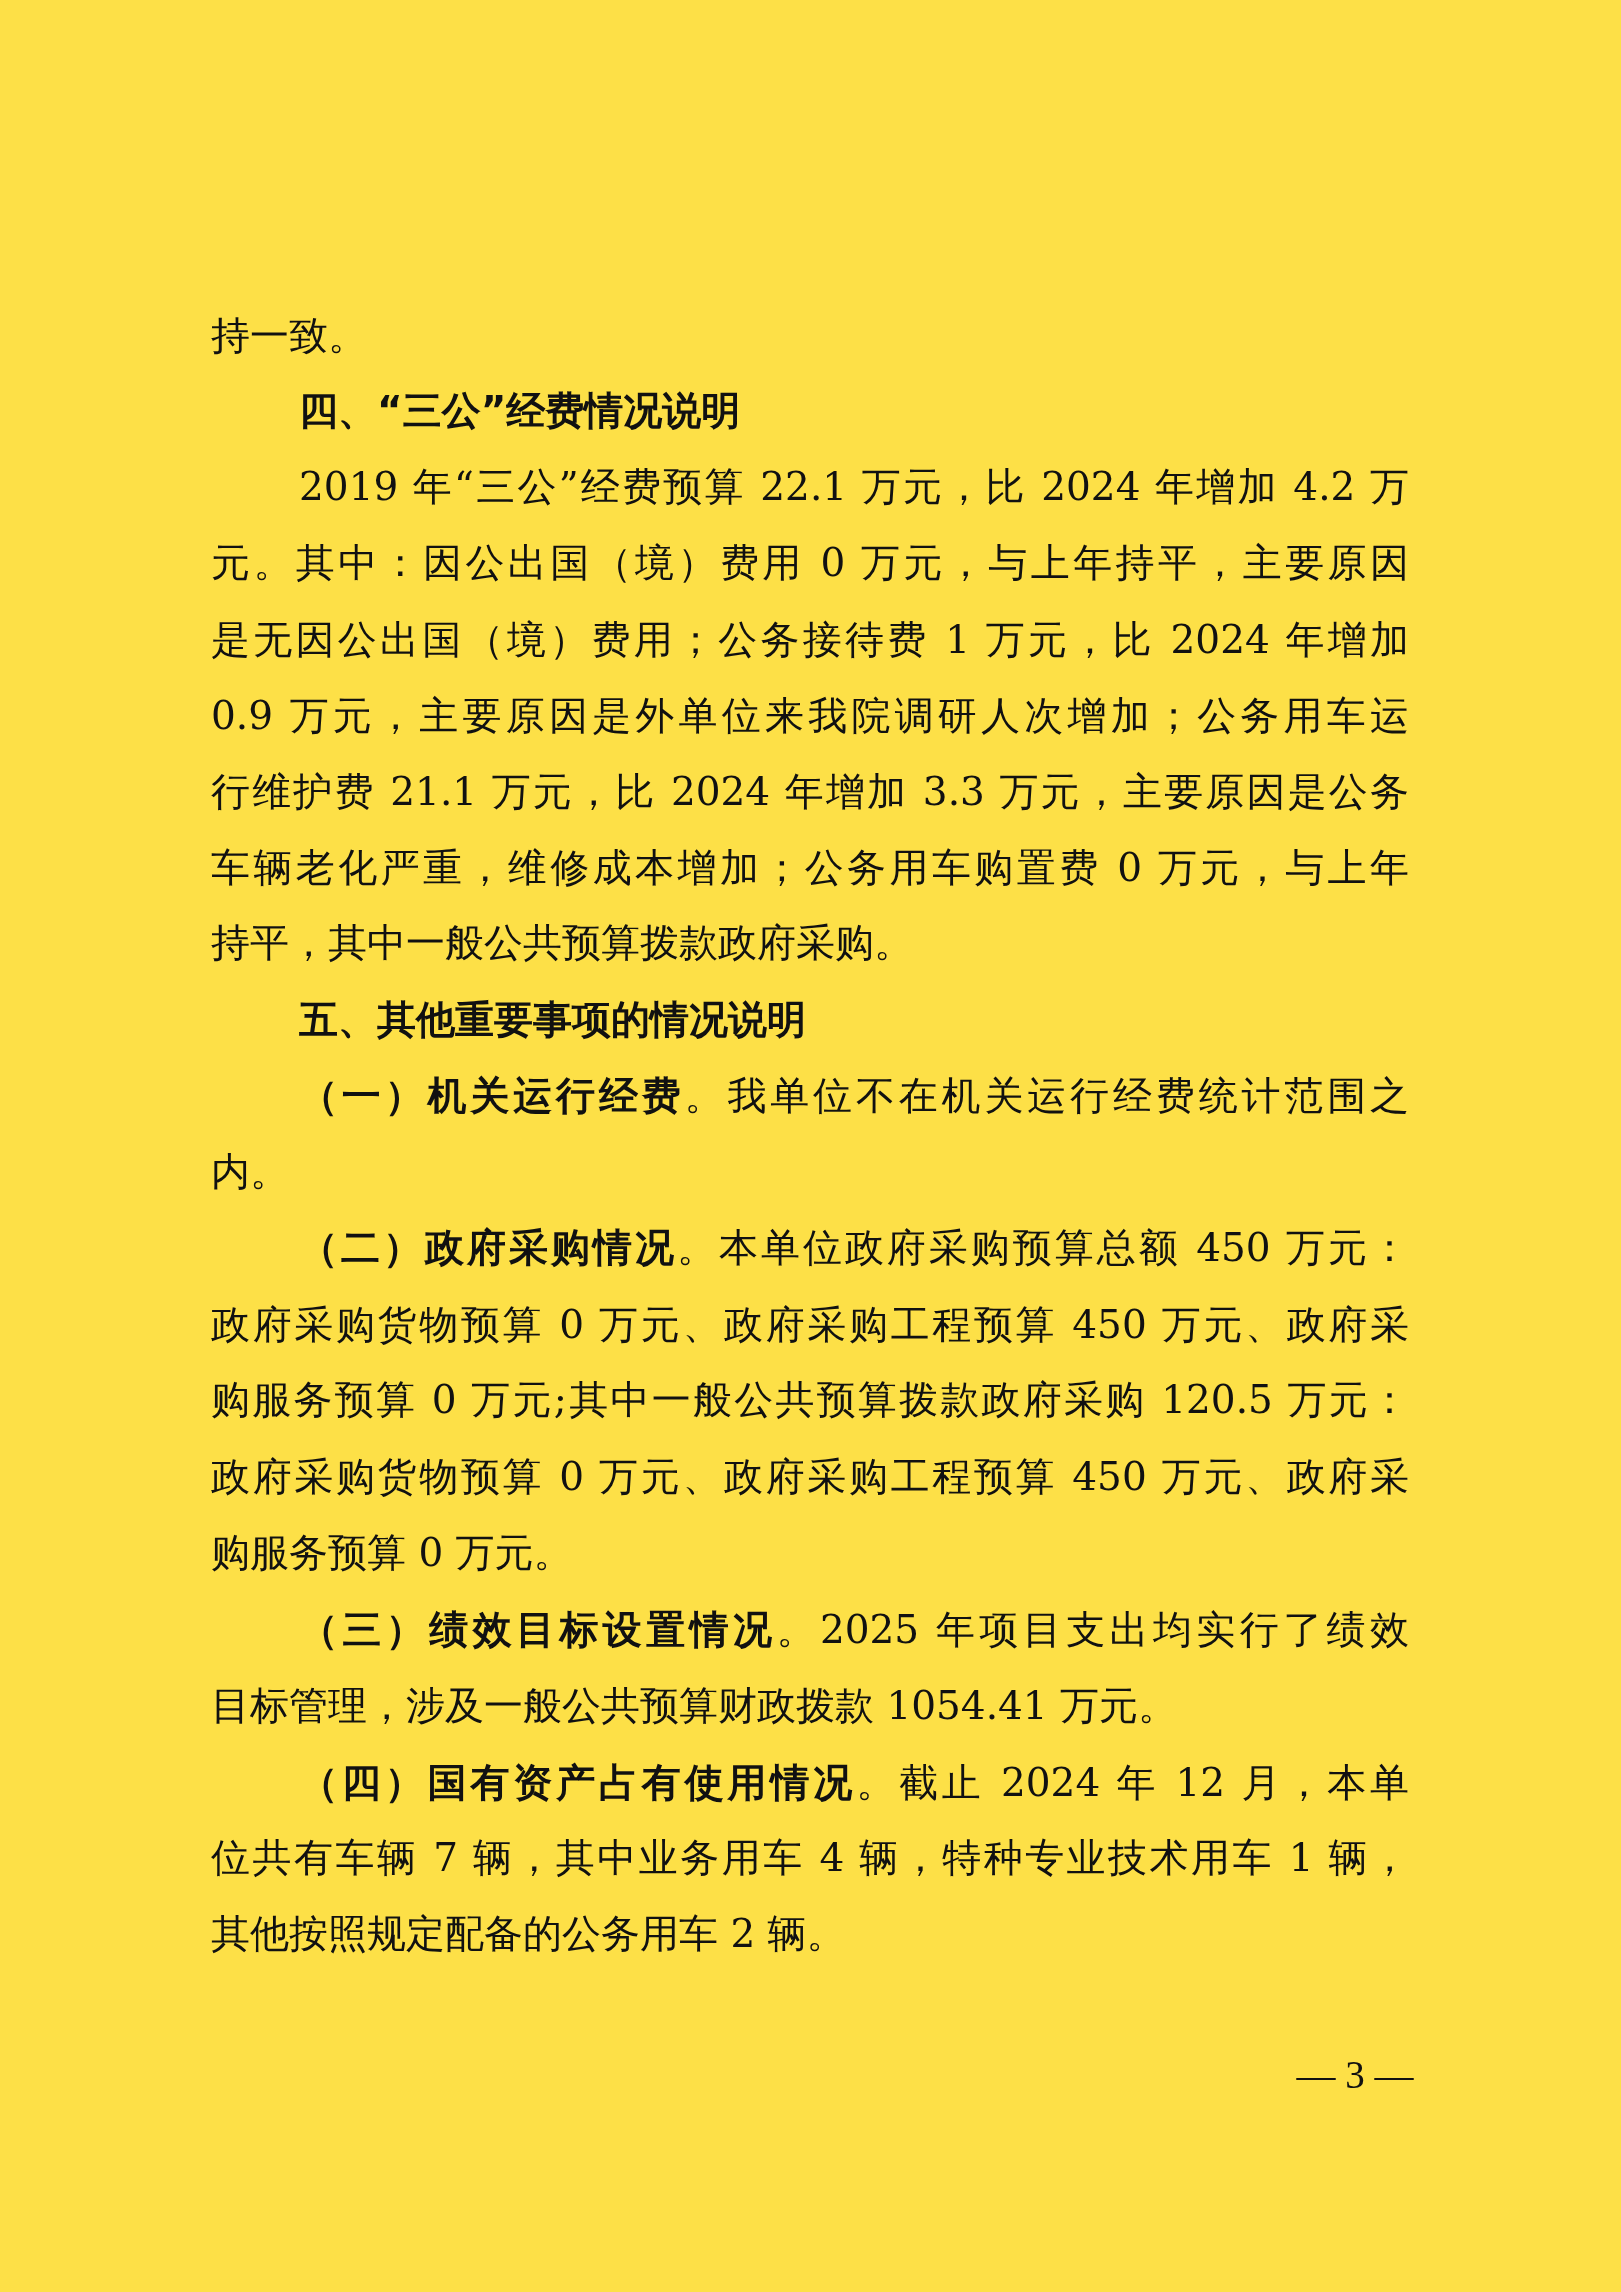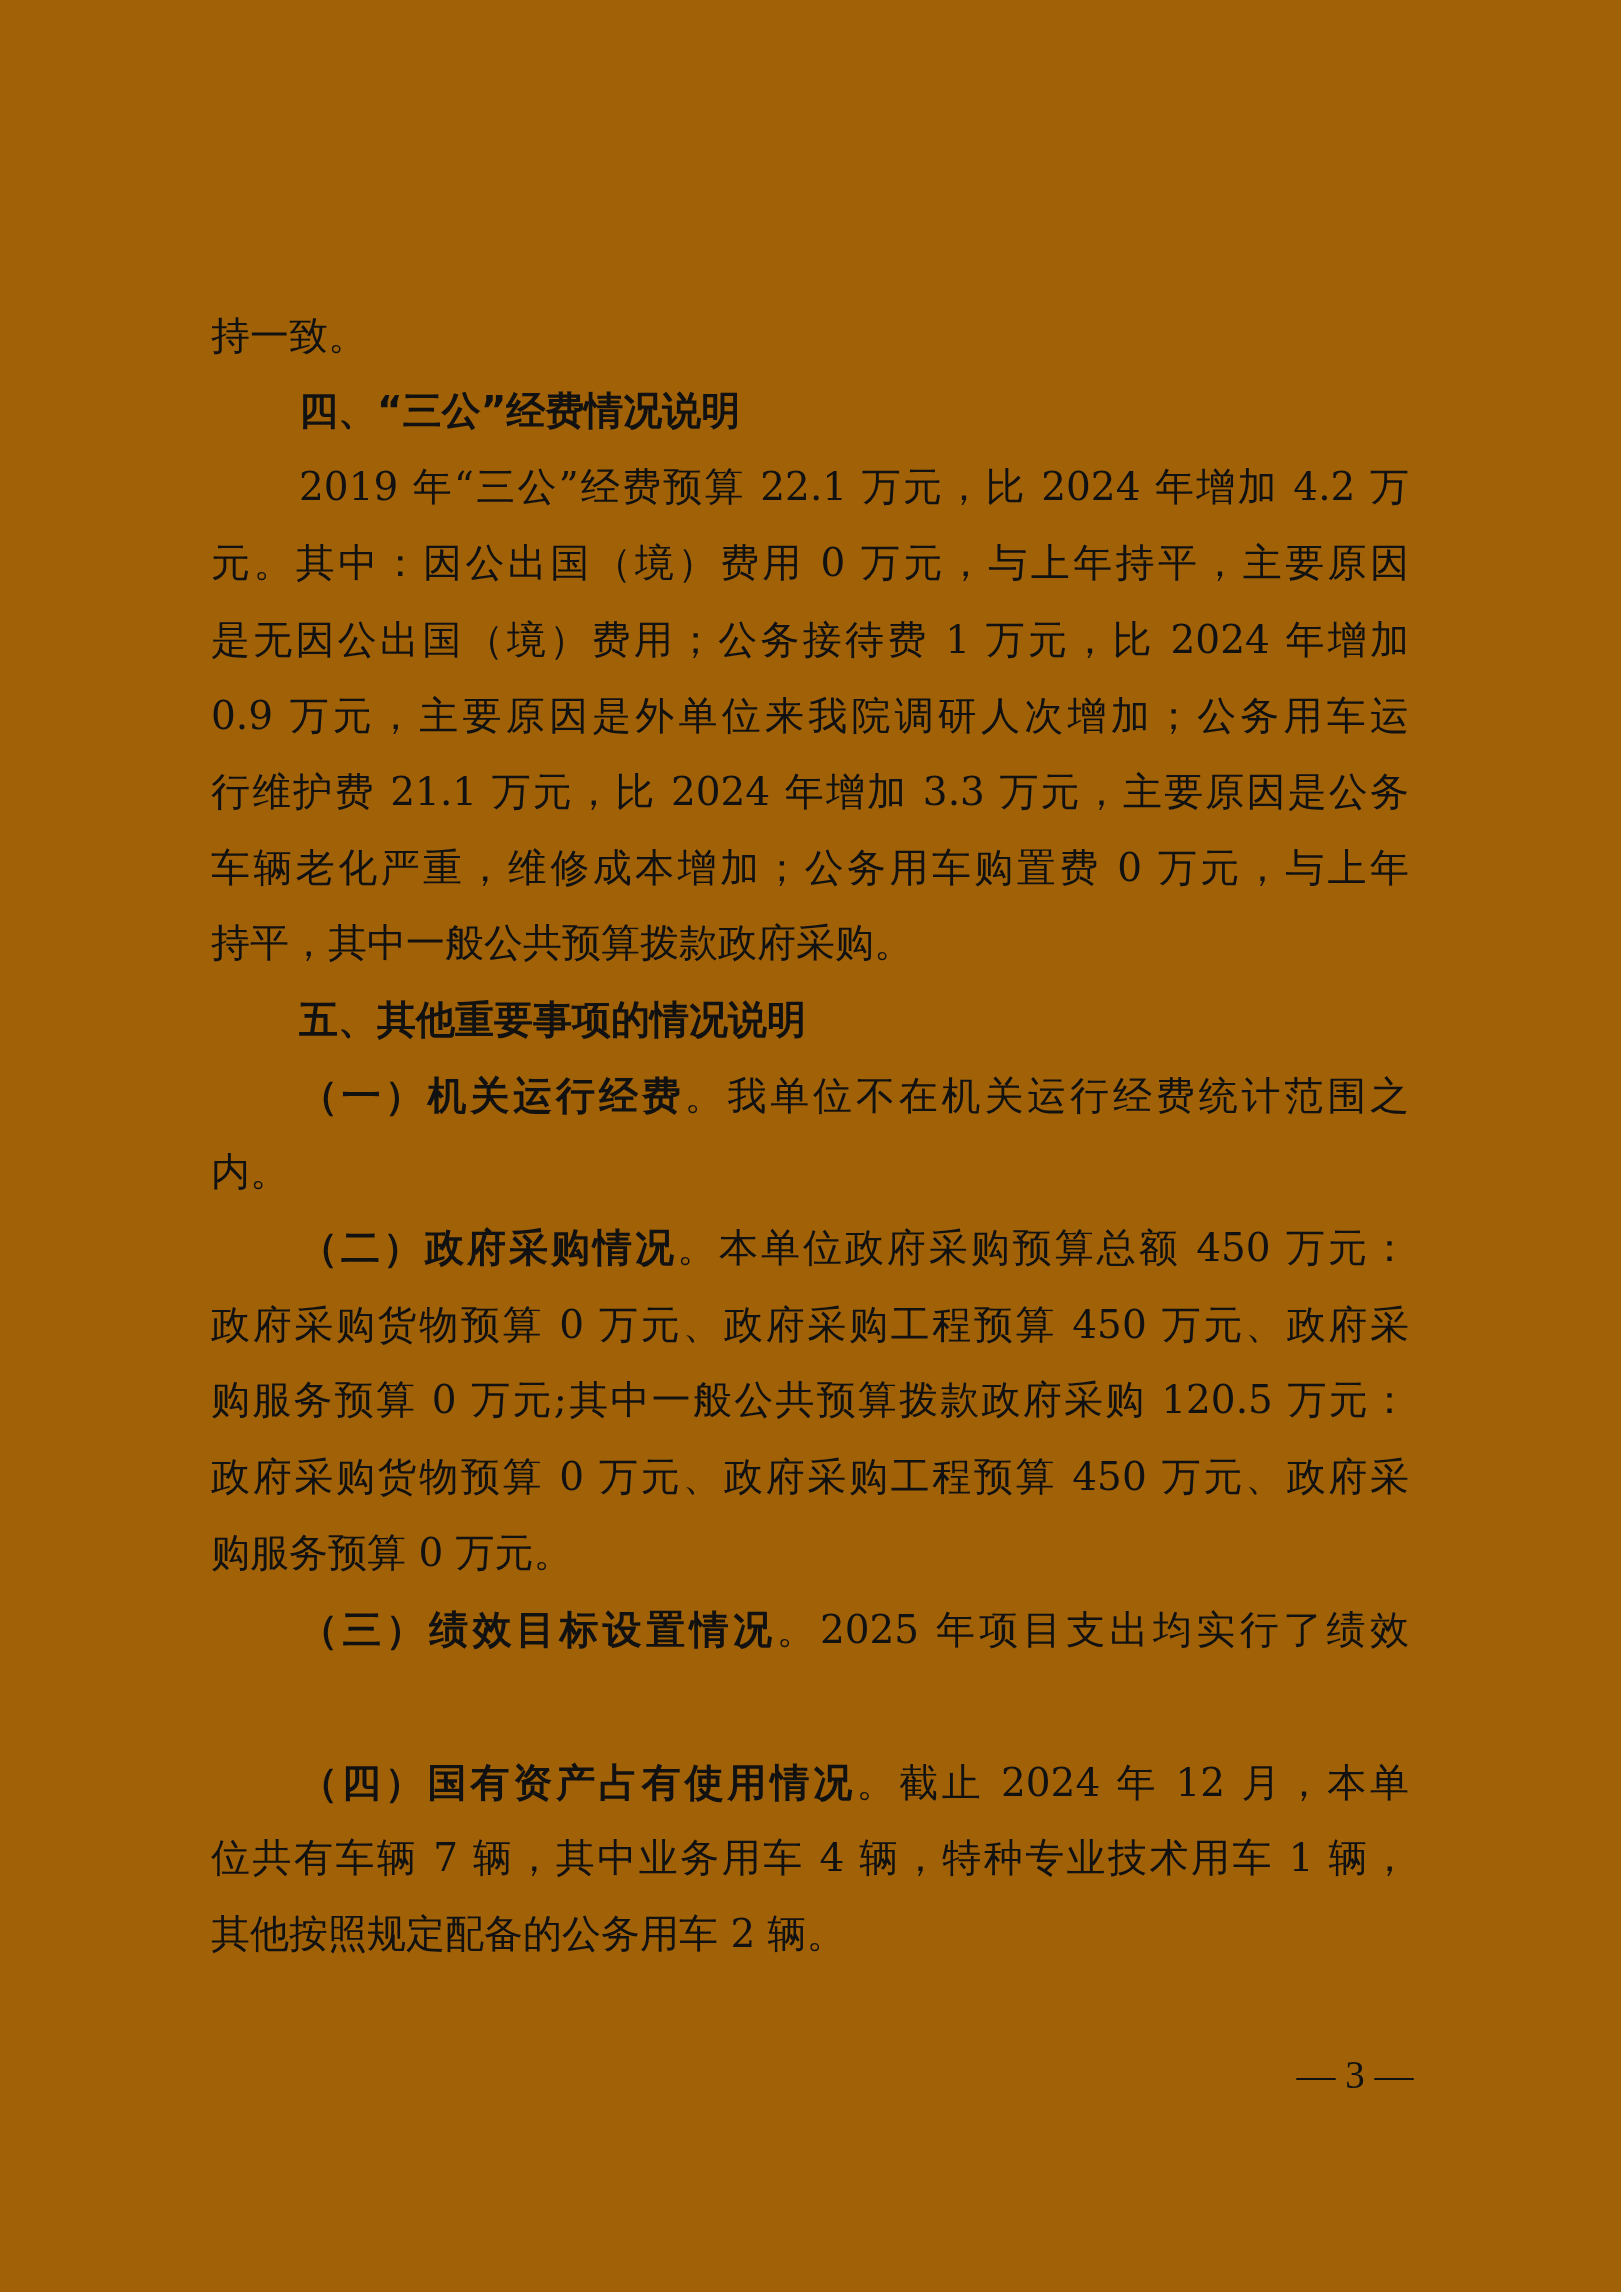--- a/index.html
+++ b/index.html
@@ -1,17 +1,17 @@
 <!DOCTYPE html>
 <html><head>
 <meta charset="utf-8">
 <style>
   html, body { margin: 0; padding: 0; background: #ffffff; }
   body { width: 1621px; height: 2293px; position: relative; overflow: hidden; }
-  .page { position: absolute; left: 0; top: 0; width: 1621px; height: 2293px; background: #a16207; }
+  .page { position: absolute; left: 0; top: 0; width: 1621px; height: 2293px; background: #fde047; }
   .line {
     position: absolute;
     left: 211px;
     width: 1198px;
     height: 59px;
     line-height: 59px;
     font-family: "DejaVu Serif", "Liberation Serif", serif;
     font-size: 39px;
     color: #111111;
     white-space: nowrap;
@@ -61,20 +61,21 @@
   <div class="line indent heading" style="top:990px">五、其他重要事项的情况说明</div>
   <div class="line last" style="top:1142px">内。</div>
 
   <div class="line indent" style="top:1218px"><span class="kai">（二）政府采购情况</span><span>。本单位政府采购预算总额 450 万元：</span></div>
   <div class="line" style="top:1295px">政府采购货物预算 0 万元、政府采购工程预算 450 万元、政府采</div>
   <div class="line" style="top:1370px">购服务预算 0 万元;其中一般公共预算拨款政府采购 120.5 万元：</div>
   <div class="line" style="top:1447px">政府采购货物预算 0 万元、政府采购工程预算 450 万元、政府采</div>
   <div class="line last" style="top:1523px">购服务预算 0 万元。</div>
 
   <div class="line indent" style="top:1600px"><span class="kai">（三）绩效目标设置情况</span><span>。2025 年项目支出均实行了绩效</span></div>
+  <div class="line last" style="top:1676px">目标管理，涉及一般公共预算财政拨款 1054.41 万元。</div>
 
   <div class="line indent" style="top:1753px"><span class="kai">（四）国有资产占有使用情况</span><span>。截止 2024 年 12 月，本单</span></div>
   <div class="line" style="top:1828px">位共有车辆 7 辆，其中业务用车 4 辆，特种专业技术用车 1 辆，</div>
   <div class="line last" style="top:1904px">其他按照规定配备的公务用车 2 辆。</div>
 
   <div class="pagenum">— 3 —</div>
 </div>
 
 
 </body></html>

